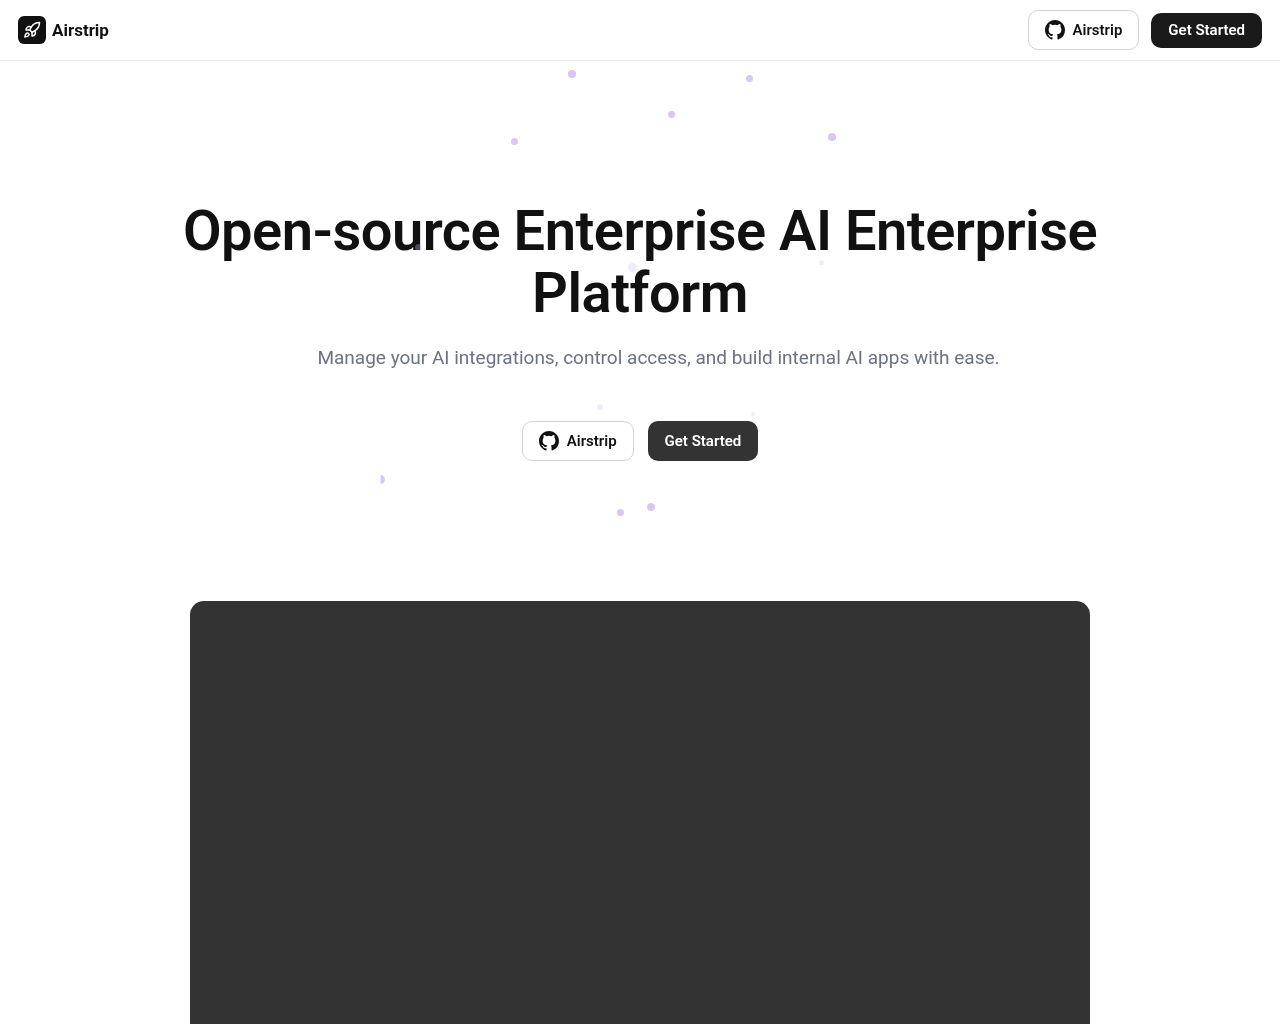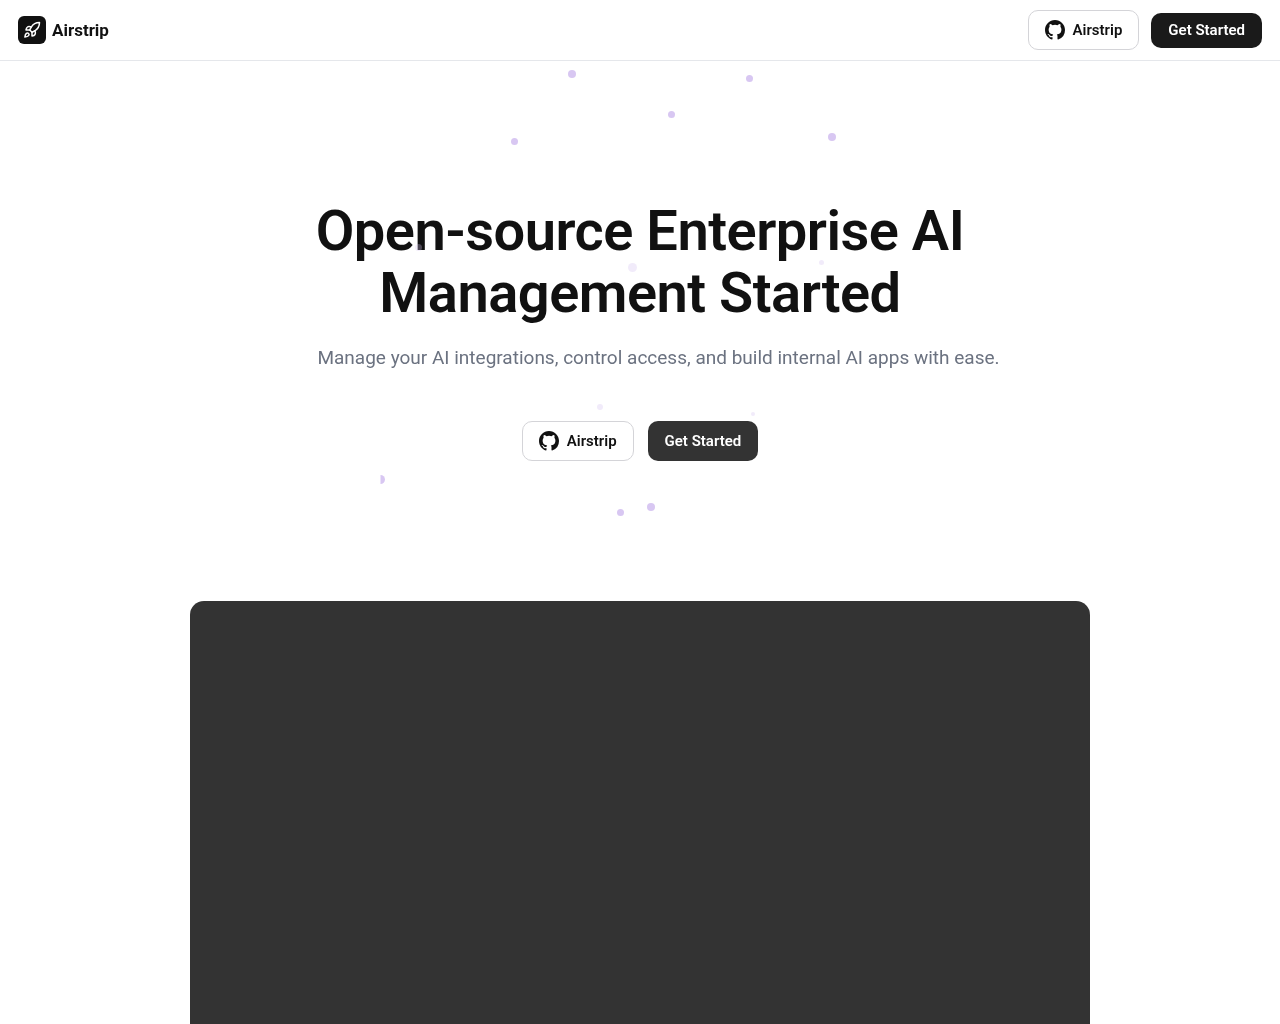--- a/index.html
+++ b/index.html
@@ -164,21 +164,21 @@
       </span>
       <span>Airstrip</span>
     </a>
     <a class="btn btn-dark">
       <span>Get Started</span>
     </a>
   </div>
 </header>
 
 <section class="hero">
-  <h1 class="hero-title">Open-source Enterprise AI Management Started</h1>
+  <h1 class="hero-title">Open-source Enterprise AI Enterprise Platform</h1>
   <p class="hero-sub">Manage your AI integrations, control access, and build internal AI apps with ease.</p>
   <div class="hero-cta">
     <a class="btn btn-outline">
       <span class="gh-icon">
         <svg viewBox="0 0 16 16" fill="#111" aria-hidden="true">
             <path d="M8 0C3.58 0 0 3.58 0 8c0 3.54 2.29 6.53 5.47 7.59.4.07.55-.17.55-.38 0-.19-.01-.82-.01-1.49-2.01.37-2.53-.49-2.69-.94-.09-.23-.48-.94-.82-1.13-.28-.15-.68-.52-.01-.53.63-.01 1.08.58 1.23.82.72 1.21 1.87.87 2.33.66.07-.52.28-.87.51-1.07-1.78-.2-3.64-.89-3.64-3.95 0-.87.31-1.59.82-2.15-.08-.2-.36-1.02.08-2.12 0 0 .67-.21 2.2.82a7.55 7.55 0 0 1 4 0c1.53-1.04 2.2-.82 2.2-.82.44 1.1.16 1.92.08 2.12.51.56.82 1.27.82 2.15 0 3.07-1.87 3.75-3.65 3.95.29.25.54.73.54 1.48 0 1.07-.01 1.93-.01 2.2 0 .21.15.46.55.38A8.013 8.013 0 0 0 16 8c0-4.42-3.58-8-8-8z"></path>
           </svg>
       </span>
       <span>Airstrip</span>
     </a>

